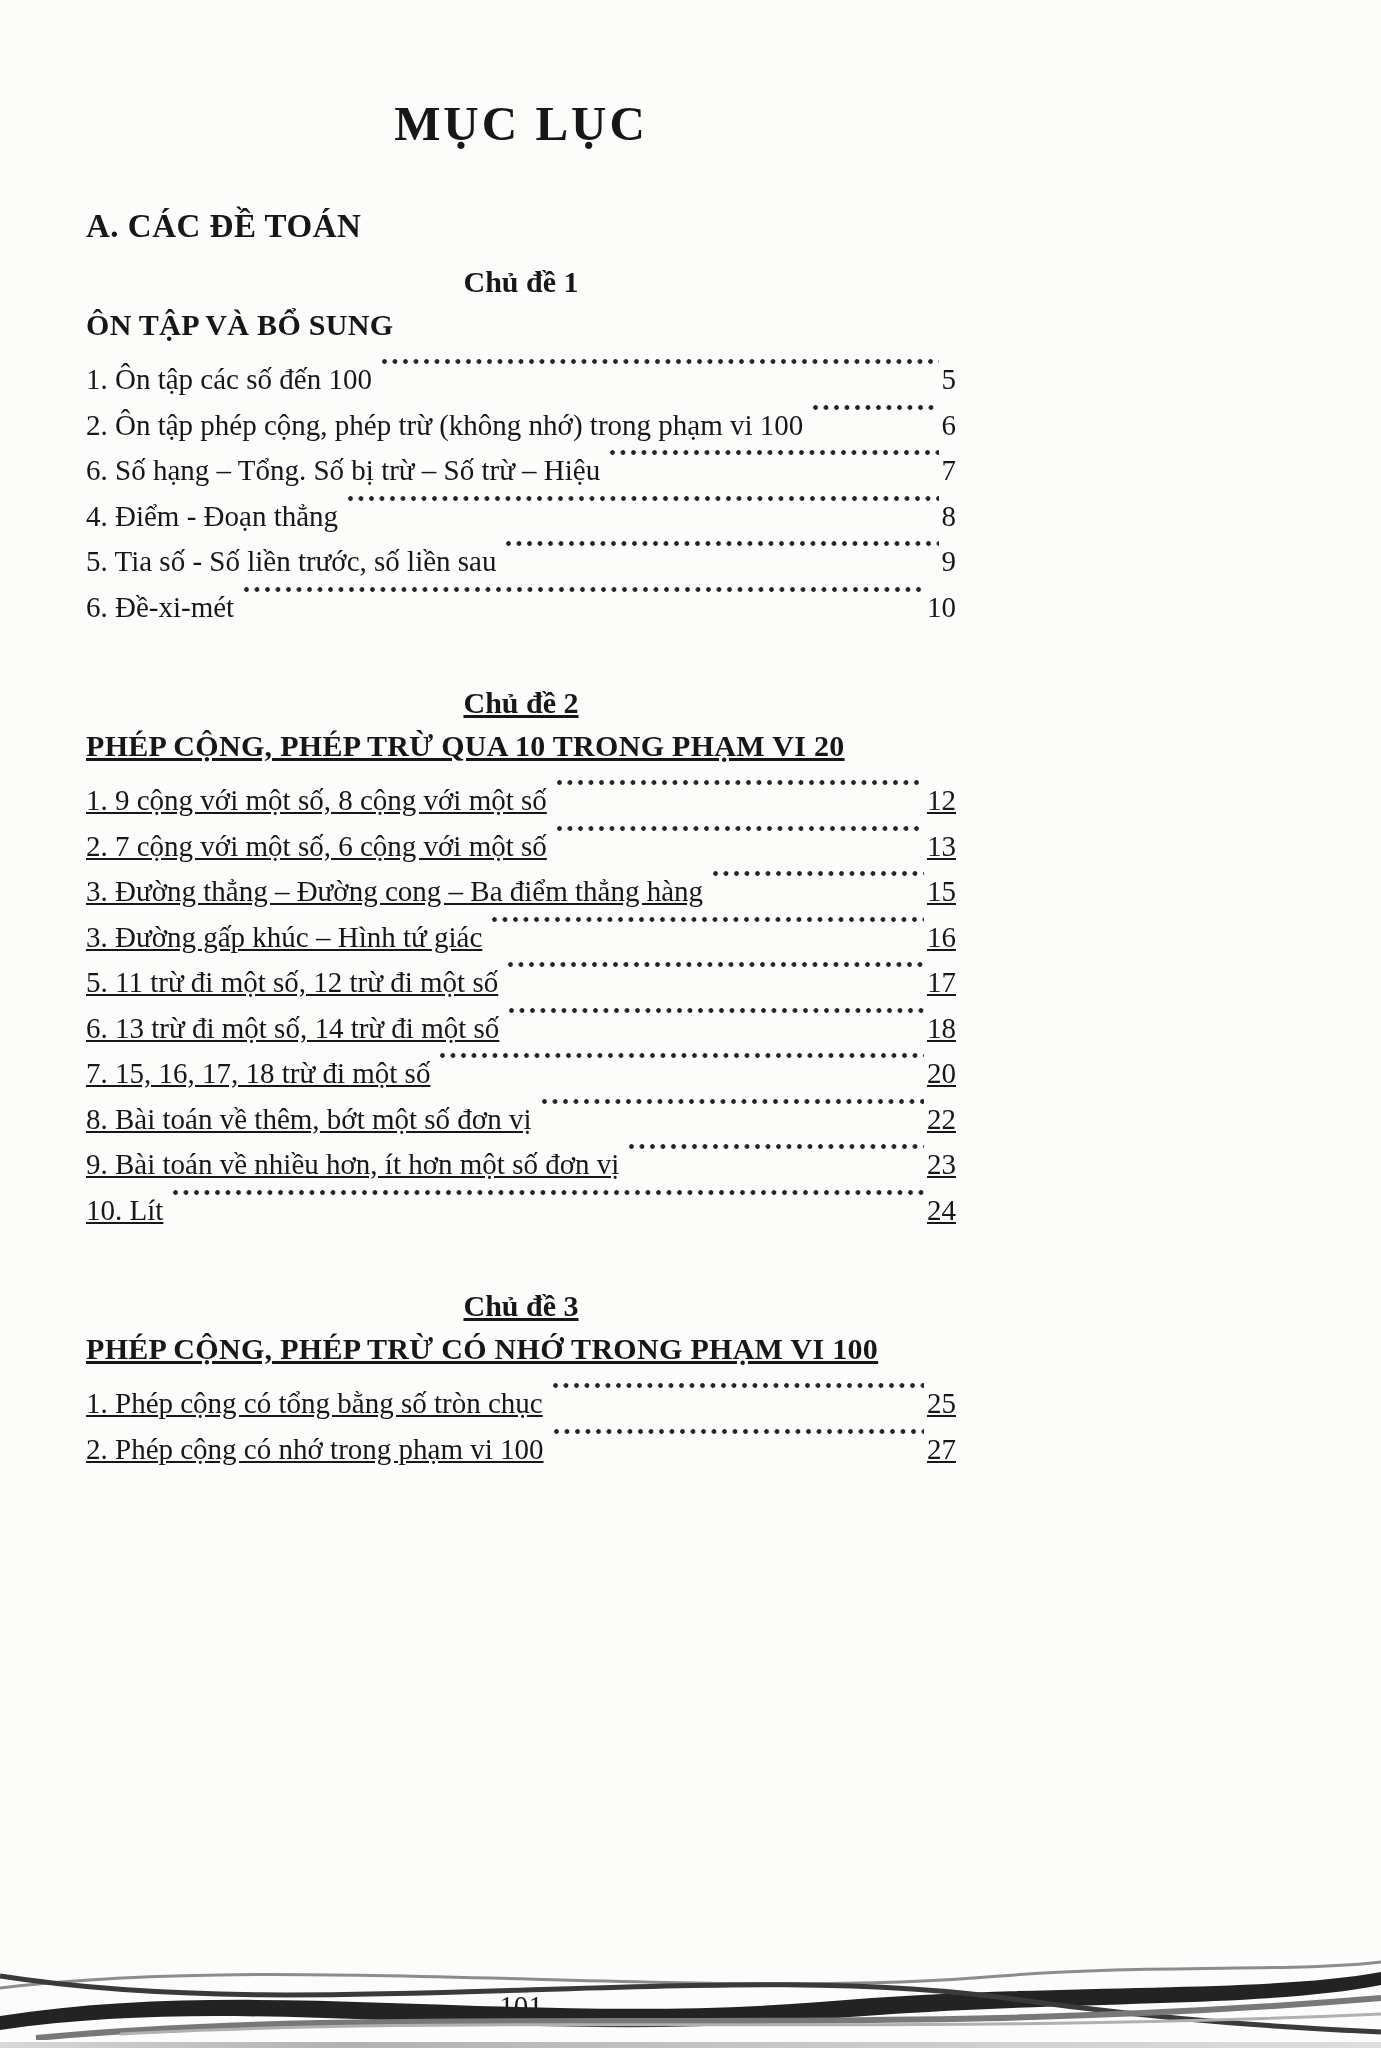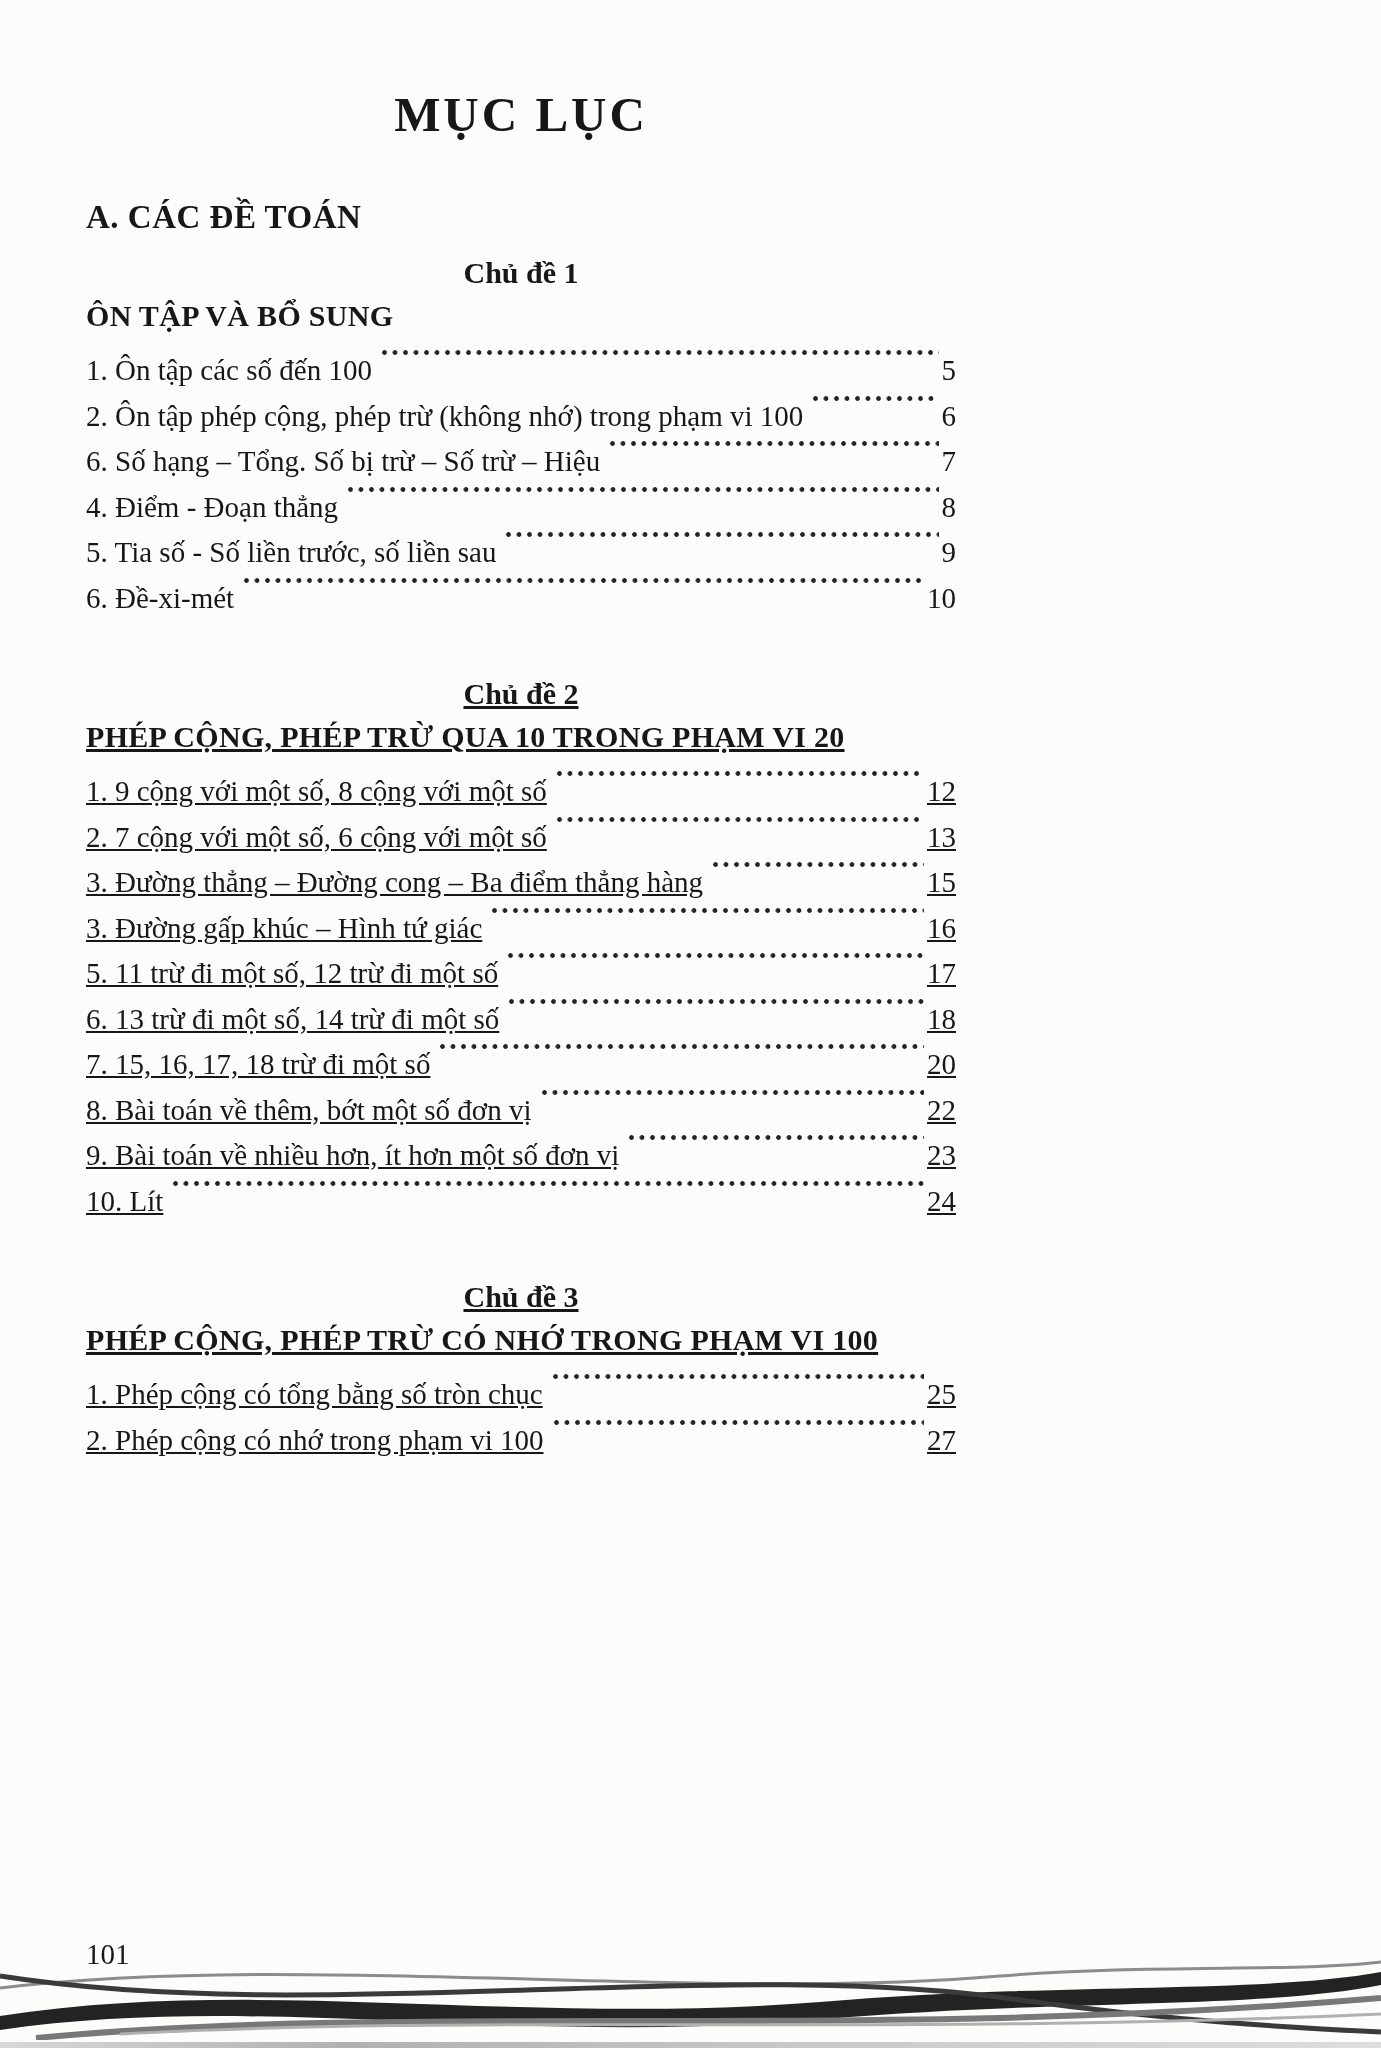--- a/index.html
+++ b/index.html
@@ -7,42 +7,42 @@
     position:relative;
     width:1381px;height:2048px;
     background:#fcfcfa;
     overflow:hidden;
     font-family:"Liberation Serif","DejaVu Serif",serif;
     color:#171717;
   }
   .content{position:absolute;left:86px;top:82px;width:870px;}
   .title{
     font-size:49px;font-weight:bold;text-align:center;
-    letter-spacing:3px;margin:4px 0 56px 0;
+    letter-spacing:3px;margin:13px 0 56px 0;
   }
   .part-heading{
     font-size:33px;font-weight:bold;
     margin:0 0 20px 0;letter-spacing:.5px;
   }
   .toc-section{margin-top:0;}
   .toc-section + .toc-section{margin-top:56px;text-decoration:underline;}
   .chapter-label{font-size:30px;font-weight:bold;text-align:center;margin:0 0 9px 0;}
   .chapter-title{font-size:30px;font-weight:bold;text-align:left;margin:0 0 15px 0;letter-spacing:.3px;}
   .toc-entry{display:flex;align-items:flex-start;font-size:29px;line-height:45.5px;}
   .entry-label{white-space:nowrap;}
   .entry-page{white-space:nowrap;}
   .dots{
     flex:1;min-width:24px;height:7px;margin:0 3px 0 9px;
     background-image:radial-gradient(circle at 3.5px 3.5px,#232323 2px,rgba(0,0,0,0) 2.7px);
     background-size:10.5px 7px;background-repeat:repeat-x;background-position:left bottom;
     transform:translateY(1px);
   }
   .page-number{
-    position:absolute;left:86px;top:1938px;width:870px;
-    text-align:left;font-size:29px;
+    position:absolute;left:86px;top:1990px;width:870px;
+    text-align:center;font-size:29px;
   }
   .swoosh{position:absolute;left:0;bottom:8px;width:1381px;height:96px;display:block;}
   .scan-edge{
     position:absolute;left:0;right:0;bottom:0;height:6px;
     background:linear-gradient(to right,#cfcfcf,#9e9e9e 25%,#bdbdbd 60%,#d6d6d6);
     opacity:.8;
   }
 </style>
 </head>
 <body>

